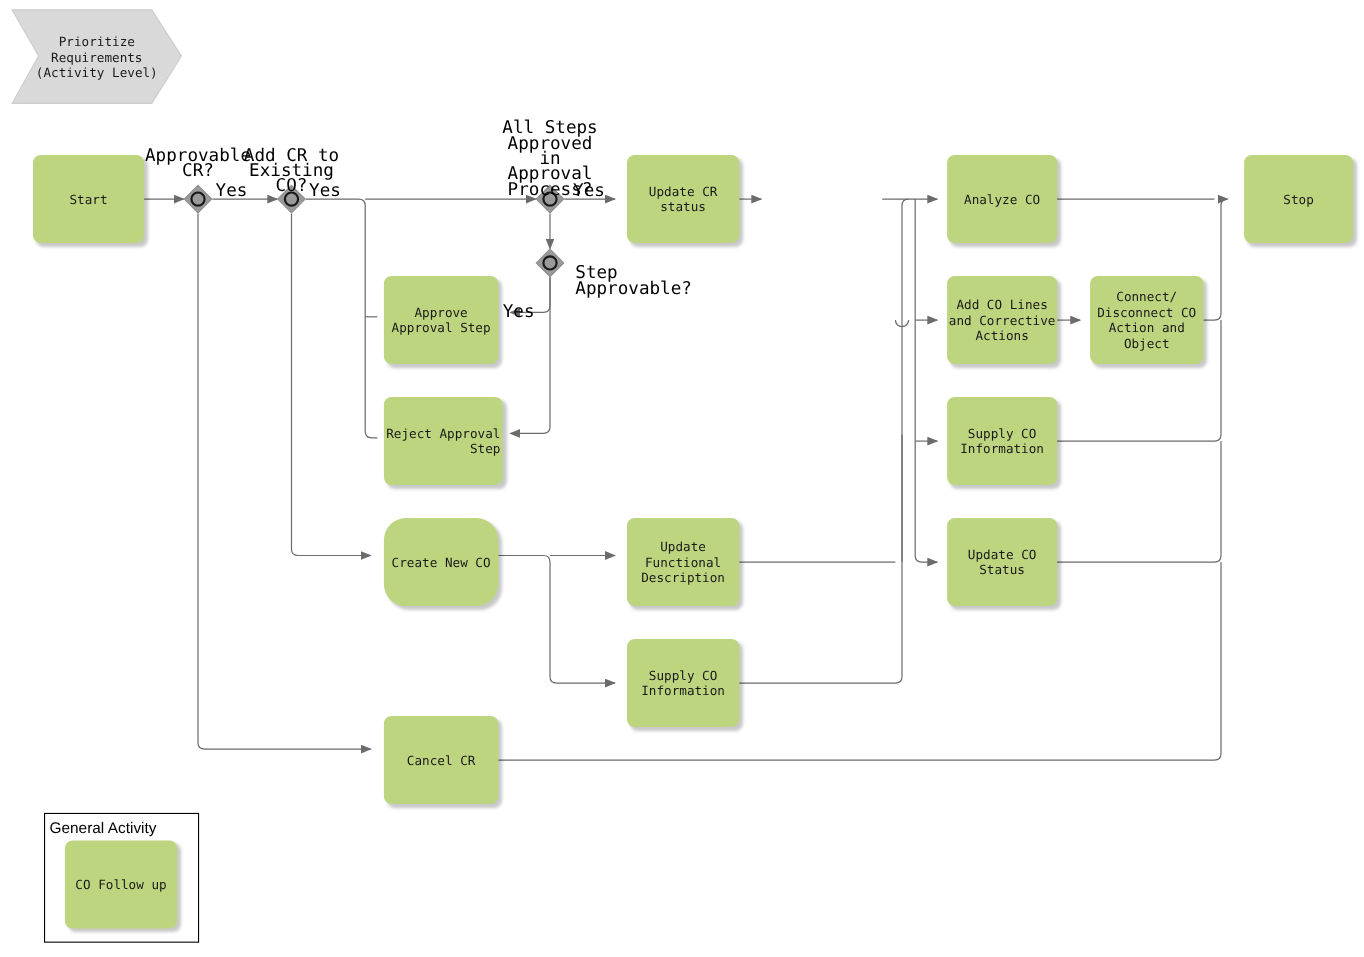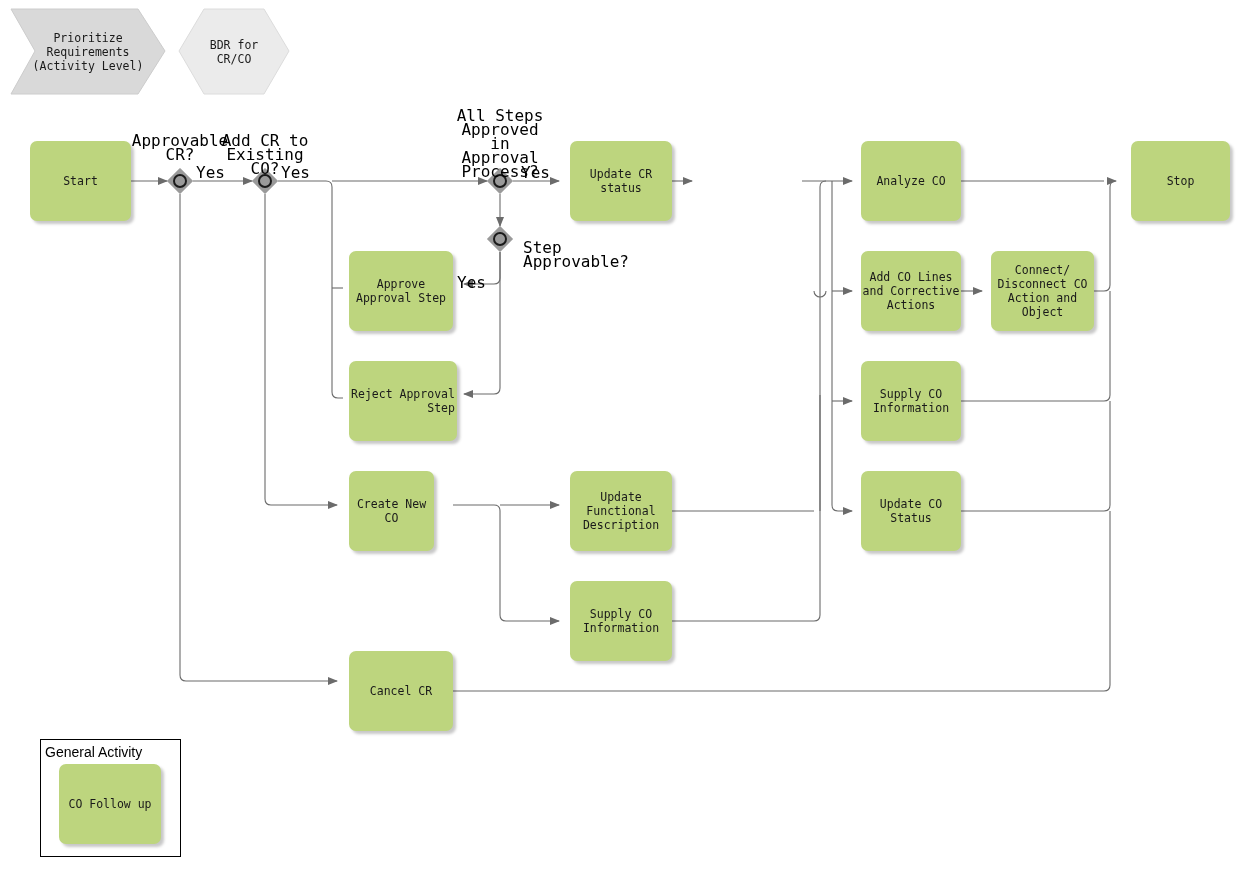--- a/index.html
+++ b/index.html
@@ -98,43 +98,36 @@
 
   <div class="hexwrap" style="left:8px;top:6px;width:160px;height:92px;">
     <svg width="160" height="92" viewBox="0 0 160 92">
       <path d="M3,3 L130,3 L157,45 L130,88 L3,88 L27,45 Z" fill="#d9d9d9" stroke="#cccccc" stroke-width="1" style="filter:none"></path>
     </svg>
     <div class="hextext">Prioritize
 Requirements
 (Activity Level)</div>
   </div>
 
-  <div class="hexwrap" style="left:176px;top:6px;width:116px;height:92px;">
-    <svg width="116" height="92" viewBox="0 0 116 92">
-      <path d="M28,3 L88,3 L113,45 L88,88 L28,88 L3,45 Z" fill="#ebebeb" stroke="#dcdcdc" stroke-width="1"></path>
-    </svg>
-    <div class="hextext">BDR for
-CR/CO</div>
-  </div>
 
   <div class="node act" style="left:30px;top:141px;width:101px;height:80px;">
     <span>Start</span>
   </div>
 
   <div class="node act" style="left:349px;top:251px;width:104px;height:80px;">
     <span>Approve
 Approval Step</span>
   </div>
 
   <div class="node act" style="left:349px;top:361px;width:108px;height:80px;text-align:right;">
     <span>Reject Approval
 Step</span>
   </div>
 
-  <div class="node act" style="left:349px;top:471px;width:85px;height:80px;">
+  <div class="node act" style="left:349px;top:471px;width:104px;height:80px;border-radius:20px;">
     <span>Create New CO</span>
   </div>
 
   <div class="node act" style="left:349px;top:651px;width:104px;height:80px;">
     <span>Cancel CR</span>
   </div>
 
   <div class="node act" style="left:570px;top:141px;width:102px;height:80px;">
     <span>Update CR
 status</span>

